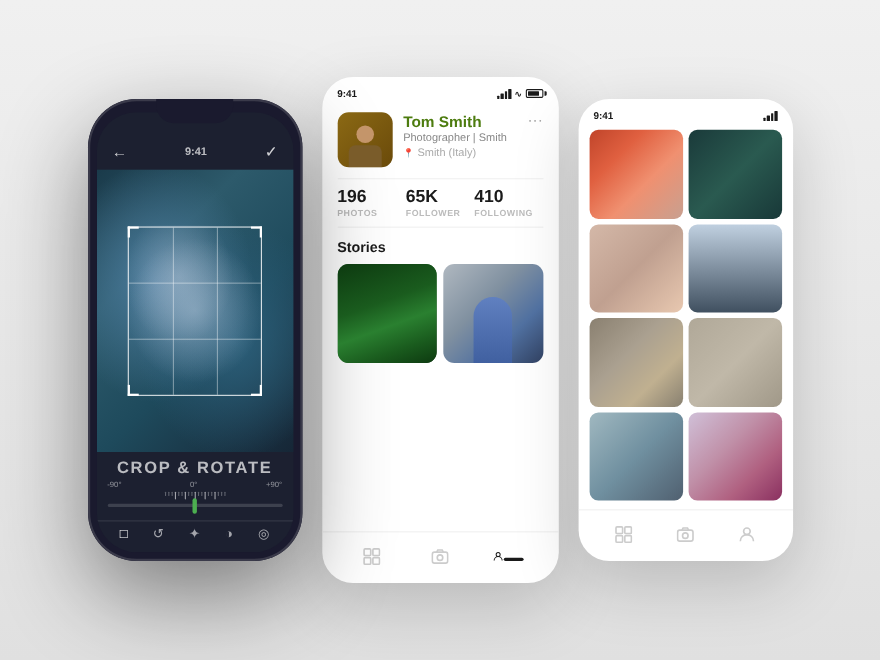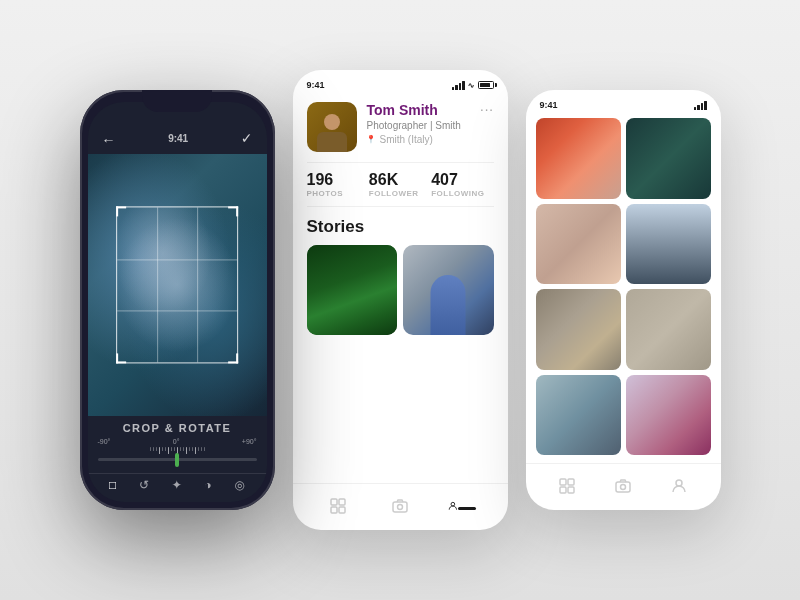--- a/index.html
+++ b/index.html
@@ -149,21 +149,21 @@
       height: 10px;
     }
     .crop-corner.tl { top: -1px; left: -1px; border-top: 2px solid white; border-left: 2px solid white; }
     .crop-corner.tr { top: -1px; right: -1px; border-top: 2px solid white; border-right: 2px solid white; }
     .crop-corner.bl { bottom: -1px; left: -1px; border-bottom: 2px solid white; border-left: 2px solid white; }
     .crop-corner.br { bottom: -1px; right: -1px; border-bottom: 2px solid white; border-right: 2px solid white; }
 
     .crop-label {
       text-align: center;
       color: rgba(255,255,255,0.7);
-      font-size: 11px;
+      font-size: 15px;
       font-weight: 600;
       letter-spacing: 1.5px;
       padding: 6px 0 4px;
     }
 
     .crop-slider-area {
       padding: 0 10px 6px;
     }
 
     .slider-marks {
@@ -348,21 +348,21 @@
       border-radius: 6px 6px 0 0;
     }
 
     .profile-info {
       flex: 1;
     }
 
     .profile-name {
       font-size: 14px;
       font-weight: 700;
-      color: #701a75;
+      color: #4d7c0f;
       margin-bottom: 2px;
     }
 
     .profile-bio {
       font-size: 10px;
       color: #888;
       margin-bottom: 3px;
     }
 
     .profile-location {
@@ -410,21 +410,21 @@
       height: 1px;
       background: #f0f0f0;
       margin: 0 14px;
     }
 
     .stories-section {
       padding: 10px 14px 8px;
     }
 
     .stories-title {
-      font-size: 17px;
+      font-size: 13px;
       font-weight: 700;
       color: #1a1a1a;
       margin-bottom: 8px;
     }
 
     .stories-grid {
       display: flex;
       gap: 6px;
     }
 
@@ -659,25 +659,25 @@
     </div>
 
     <div class="divider"></div>
 
     <div class="profile-stats">
       <div class="stat-item">
         <span class="stat-number">196</span>
         <span class="stat-label">PHOTOS</span>
       </div>
       <div class="stat-item">
-        <span class="stat-number">86K</span>
+        <span class="stat-number">65K</span>
         <span class="stat-label">FOLLOWER</span>
       </div>
       <div class="stat-item">
-        <span class="stat-number">407</span>
+        <span class="stat-number">410</span>
         <span class="stat-label">FOLLOWING</span>
       </div>
     </div>
 
     <div class="divider"></div>
 
     <div class="stories-section">
       <div class="stories-title">Stories</div>
       <div class="stories-grid">
         <div class="story-thumb story-1">

